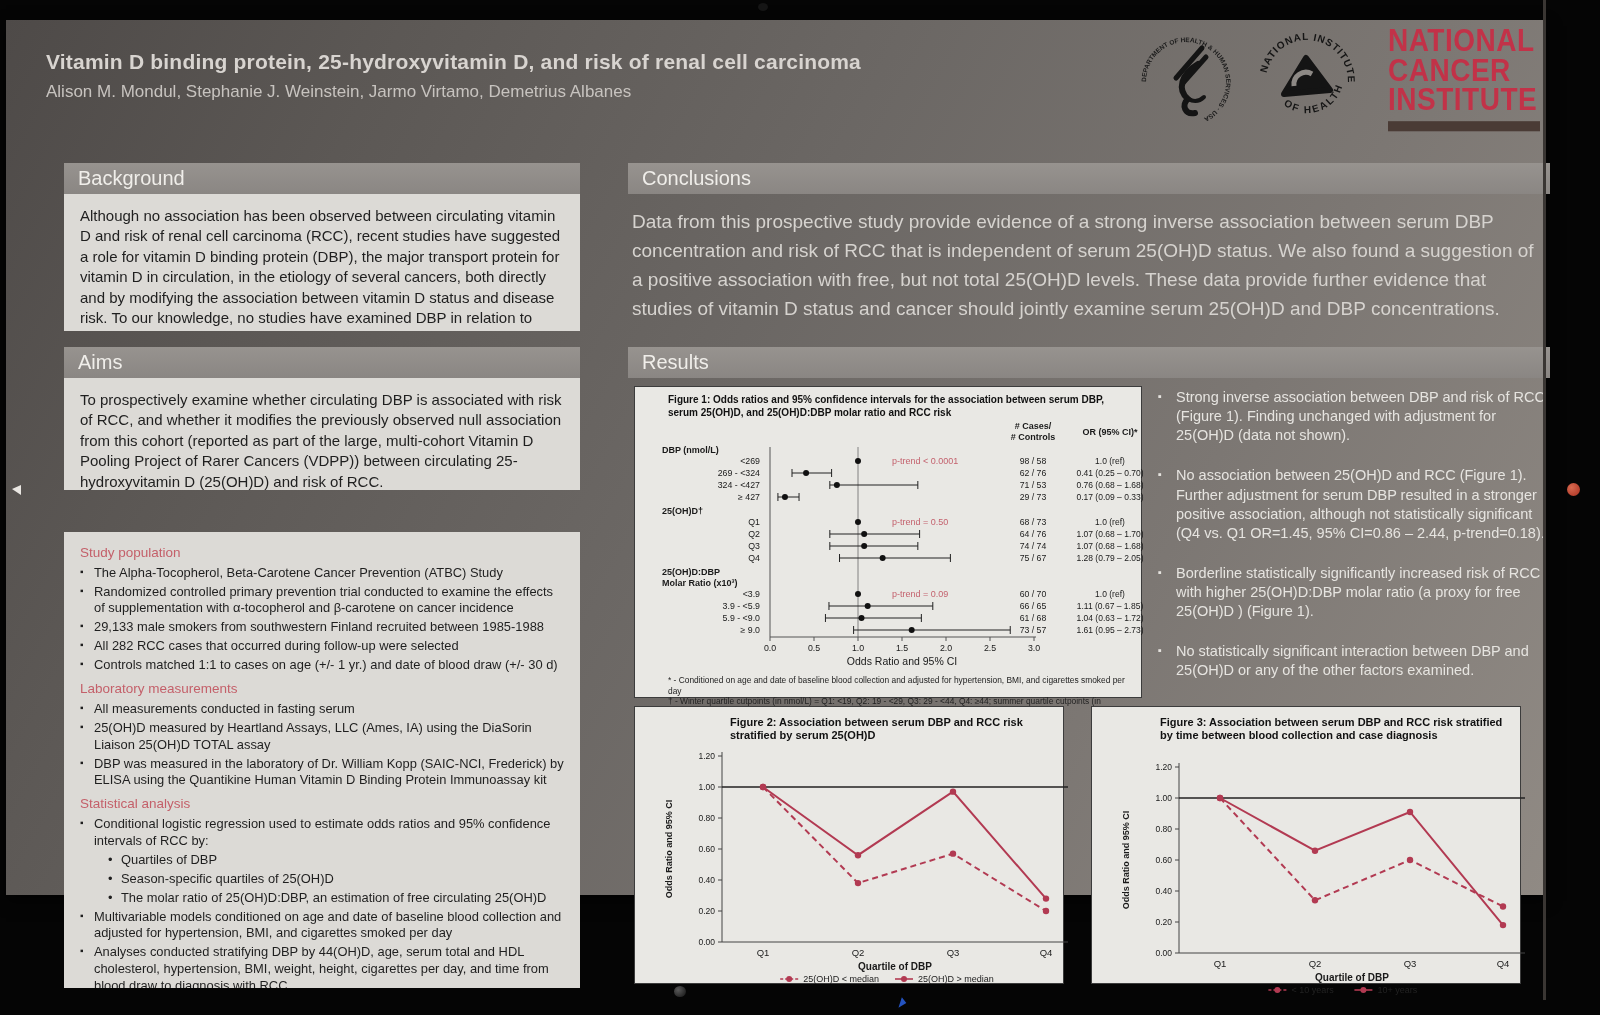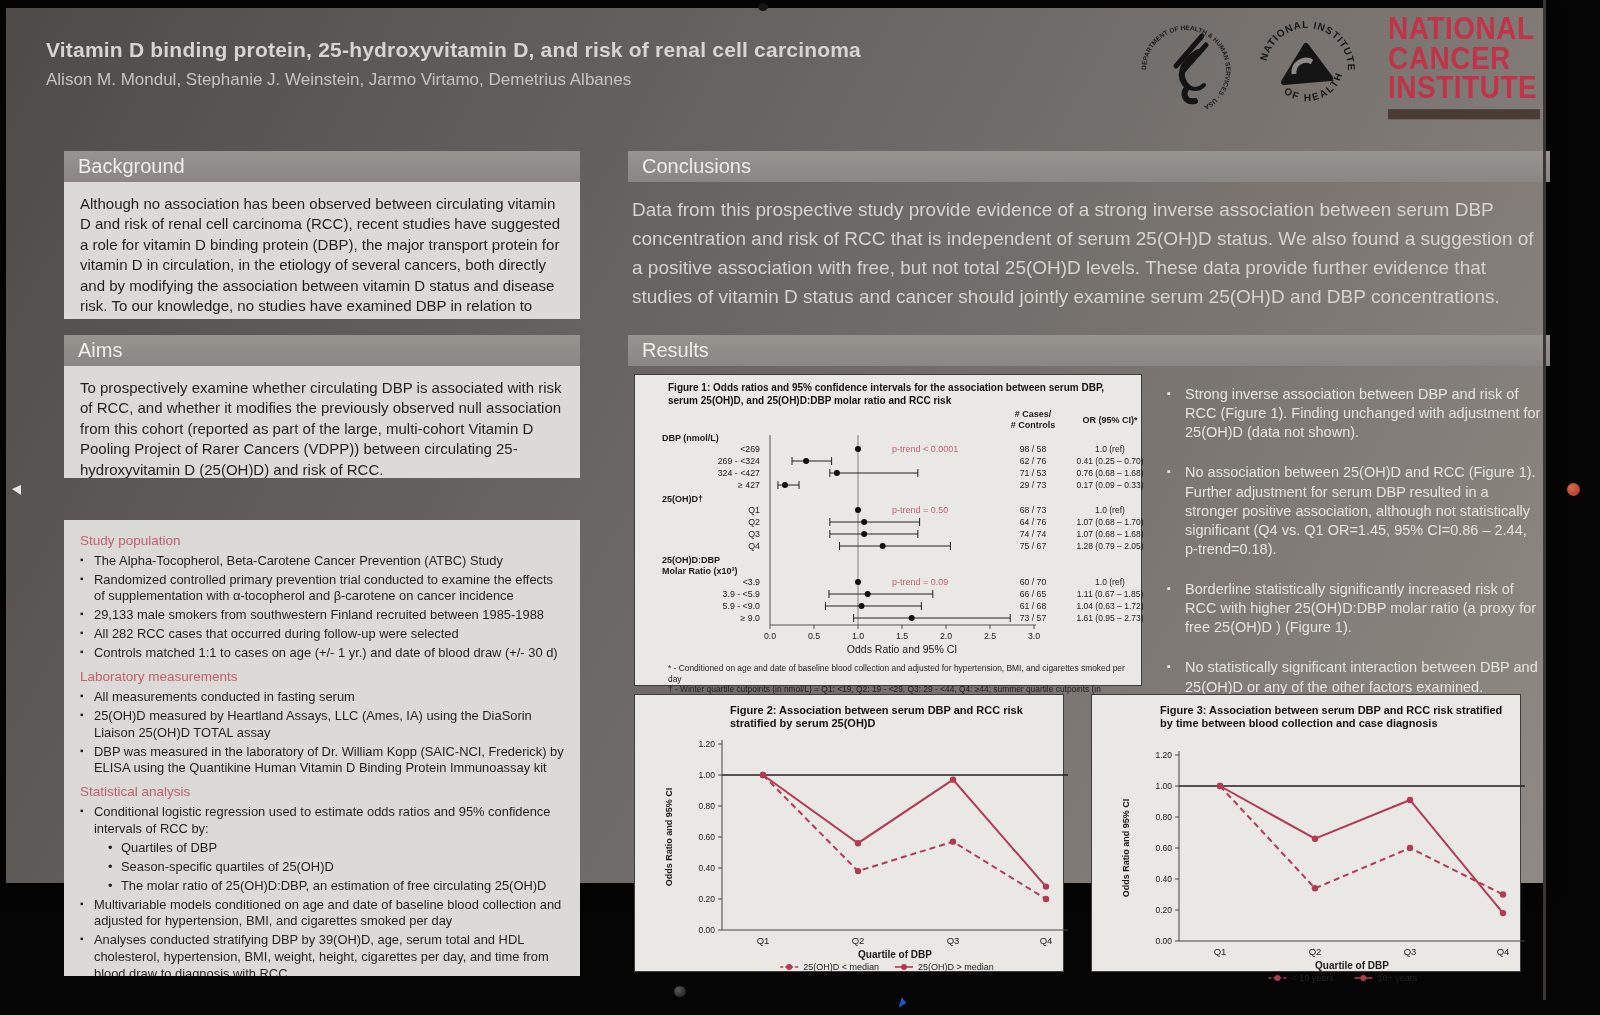--- a/index.html
+++ b/index.html
@@ -3,21 +3,21 @@
 <meta charset="utf-8">
 <style>
   html,body{margin:0;padding:0;background:#050505;}
   .stage{position:relative;width:1600px;height:1015px;overflow:hidden;background:#050505;
          font-family:"Liberation Sans",sans-serif;}
   
   .wall{position:absolute;right:0;top:0;width:54px;height:1000px;
         background:linear-gradient(180deg,#99双8f84 0%,#9a9084 0%,#b3a89a 55%,#cfc2b2 100%);
         border-left:3px solid #3a3633;}
   
-  .poster{position:absolute;left:6px;top:8px;width:1540px;height:875px;
+  .poster{position:absolute;left:6px;top:20px;width:1540px;height:875px;
           background:linear-gradient(118deg,#4e4a48 0%,#5c5855 20%,#6b6764 45%,#7c7773 72%,#908a84 100%);
           box-shadow:0 6px 14px rgba(0,0,0,.6);}
   
   .title{position:absolute;left:40px;top:30px;font-size:21px;font-weight:bold;color:#d8d4d0;letter-spacing:.2px;}
   .authors{position:absolute;left:40px;top:62px;font-size:17px;color:#c7c3bf;}
   .hhs{position:absolute;left:1130px;top:12px;}
   .nih{position:absolute;left:1248px;top:8px;}
   .nci{position:absolute;left:1382px;top:6px;width:160px;transform:scale(1,1.12);transform-origin:top left;}
   .nci .ln{display:block;font-weight:bold;font-size:28px;line-height:.95;color:#c23248;letter-spacing:.5px;}
   .nci-bar{width:152px;height:9px;background:#4a3b35;margin-top:5px;}
@@ -29,21 +29,21 @@
   .darktext{position:absolute;color:#d6d3cf;font-size:19px;line-height:1.52;}
   .redhead{color:#c4606a;font-size:13.5px;margin:6px 0 3px 0;}
   ul.blist{list-style:none;margin:0;padding:0;}
   ul.blist>li{position:relative;padding-left:14px;margin:2px 0;}
   ul.blist>li::before{content:"▪";position:absolute;left:0;top:0;font-size:10px;}
   ul.sublist{list-style:none;margin:1px 0 1px 14px;padding:0;}
   ul.sublist>li{position:relative;padding-left:13px;margin:2px 0;}
   ul.sublist>li::before{content:"•";position:absolute;left:0;top:0;}
   
   .rbullets{position:absolute;left:1152px;top:368px;width:392px;color:#e6e4e0;font-size:14.5px;line-height:1.32;}
-  .rbullets ul{list-style:none;margin:9px;padding:0;}
+  .rbullets ul{list-style:none;margin:0;padding:0;}
   .rbullets li{position:relative;padding-left:18px;margin-bottom:21px;}
   .rbullets li::before{content:"▪";position:absolute;left:0;top:1px;font-size:11px;}
   
   .panel{position:absolute;background:#e9e8e4;border:1px solid #3c3c3c;box-sizing:border-box;padding-left:23px;}
   .fig1-title{font-weight:bold;font-size:10px;color:#111;margin:7px 12px 0 10px;line-height:1.25;}
   .fig-notes{font-size:8.4px;color:#222;margin:0 10px;line-height:1.25;}
   .fig-title{font-weight:bold;font-size:11px;color:#111;line-height:1.2;}
   .fig2-title{margin:9px 18px 0 72px;}
   .fig3-title{margin:9px 14px 11px 45px;}
   svg text{font-family:"Liberation Sans",sans-serif;}
@@ -121,21 +121,21 @@
           <li>DBP was measured in the laboratory of Dr. William Kopp (SAIC-NCI, Frederick) by ELISA  using the Quantikine Human Vitamin D Binding Protein Immunoassay kit</li>
         </ul>
       <div class="redhead">Statistical analysis</div>
       <ul class="blist">
           <li>Conditional logistic regression used to estimate odds ratios and 95% confidence intervals of RCC by:<ul class="sublist">
               <li>Quartiles of DBP</li>
               <li>Season-specific quartiles of 25(OH)D</li>
               <li>The molar ratio of 25(OH)D:DBP, an estimation of free circulating 25(OH)D</li>
             </ul></li>
           <li>Multivariable models conditioned on age and date of baseline blood collection and adjusted for hypertension, BMI, and cigarettes smoked per day</li>
-          <li>Analyses conducted stratifying DBP by 39(OH)D, age, serum total and HDL cholesterol, hypertension, BMI, weight, height, cigarettes per day,  and time from blood draw to diagnosis with RCC</li>
+          <li>Analyses conducted stratifying DBP by 44(OH)D, age, serum total and HDL cholesterol, hypertension, BMI, weight, height, cigarettes per day,  and time from blood draw to diagnosis with RCC</li>
         </ul>
     </div>
 
     <div class="bar" style="left:622px;top:143px;width:922px;">Conclusions</div>
     <div class="darktext" style="left:626px;top:188px;width:912px;">Data from this prospective study provide evidence of a strong inverse association between serum DBP concentration and risk of RCC that is independent of serum 25(OH)D status.  We also found a suggestion of a positive association with free, but not total 25(OH)D levels.  These data provide further evidence that studies of vitamin D status and cancer should jointly examine serum 25(OH)D and DBP concentrations.</div>
 
     <div class="bar" style="left:622px;top:327px;width:922px;">Results</div>
 
     <div class="panel" style="left:628px;top:366px;width:508px;height:312px;">
       <div class="fig1-title">Figure 1: Odds ratios and 95% confidence intervals for the association between serum DBP, serum 25(OH)D, and 25(OH)D:DBP molar ratio and RCC risk</div>

